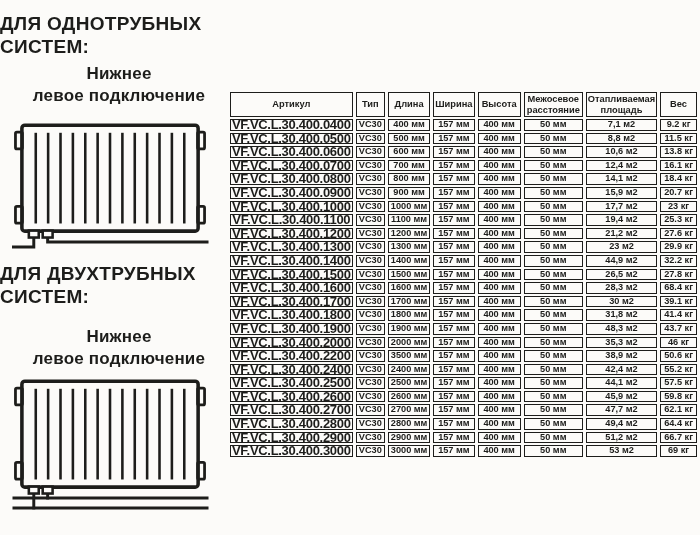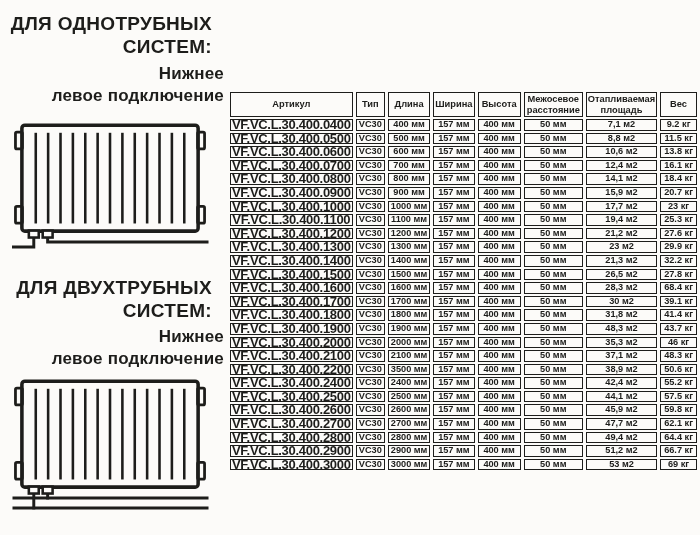--- a/index.html
+++ b/index.html
@@ -10,33 +10,33 @@
     height: 535px;
     background: #fcfbf9;
     font-family: "Liberation Sans", "DejaVu Sans", sans-serif;
     color: #1d1d1b;
     overflow: hidden;
   }
   .section-title {
     position: absolute;
     left: 0;
     width: 212px;
-    text-align: right;
+    text-align: left;
     font-size: 19px;
     line-height: 23px;
     font-weight: 800;
     letter-spacing: 0.3px;
     color: #1d1d1b;
     white-space: nowrap;
   }
   .section-subtitle {
     position: absolute;
     left: 14px;
     width: 210px;
-    text-align: right;
+    text-align: center;
     font-size: 17px;
     line-height: 22px;
     font-weight: 700;
     letter-spacing: 0.2px;
     color: #1d1d1b;
     white-space: nowrap;
   }
   .diagram {
     position: absolute;
     left: 12px;
@@ -117,21 +117,21 @@
         <line x1="136.5" y1="15" x2="136.5" y2="104"></line>
       <line x1="149" y1="15" x2="149" y2="104"></line>
         <line x1="161.5" y1="15" x2="161.5" y2="104"></line>
       <line x1="174" y1="15" x2="174" y2="104"></line>
     </g>
 
     <rect x="17" y="112.5" width="10" height="7" fill="#fcfbf9" stroke-width="2.6"></rect>
     <rect x="31" y="112.5" width="10" height="7" fill="#fcfbf9" stroke-width="2.6"></rect>
   </svg>
 
-  <div class="section-title" style="top:276px;">
+  <div class="section-title" style="top:262px;">
     <div>ДЛЯ ДВУХТРУБНЫХ</div>
     <div>СИСТЕМ:</div>
   </div>
   <div class="section-subtitle" style="top:326px;">
     <div>Нижнее</div>
     <div>левое подключение</div>
   </div>
 
   <svg class="diagram" style="top:375px;" viewBox="0 0 200 146" fill="none" stroke="#1d1d1b" stroke-linecap="square">
 
@@ -291,21 +291,21 @@
           <td>23 м2</td>
           <td>29.9 кг</td>
         </tr>
         <tr>
           <td>VF.VC.L.30.400.1400</td>
           <td>VC30</td>
           <td>1400 мм</td>
           <td>157 мм</td>
           <td>400 мм</td>
           <td>50 мм</td>
-          <td>21,3 м2</td>
+          <td>44,9 м2</td>
           <td>32.2 кг</td>
         </tr>
         <tr>
           <td>VF.VC.L.30.400.1500</td>
           <td>VC30</td>
           <td>1500 мм</td>
           <td>157 мм</td>
           <td>400 мм</td>
           <td>50 мм</td>
           <td>26,5 м2</td>
@@ -355,30 +355,20 @@
           <td>VF.VC.L.30.400.2000</td>
           <td>VC30</td>
           <td>2000 мм</td>
           <td>157 мм</td>
           <td>400 мм</td>
           <td>50 мм</td>
           <td>35,3 м2</td>
           <td>46 кг</td>
         </tr>
         <tr>
-          <td>VF.VC.L.30.400.2100</td>
-          <td>VC30</td>
-          <td>2100 мм</td>
-          <td>157 мм</td>
-          <td>400 мм</td>
-          <td>50 мм</td>
-          <td>37,1 м2</td>
-          <td>48.3 кг</td>
-        </tr>
-        <tr>
           <td>VF.VC.L.30.400.2200</td>
           <td>VC30</td>
           <td>3500 мм</td>
           <td>157 мм</td>
           <td>400 мм</td>
           <td>50 мм</td>
           <td>38,9 м2</td>
           <td>50.6 кг</td>
         </tr>
         <tr>

